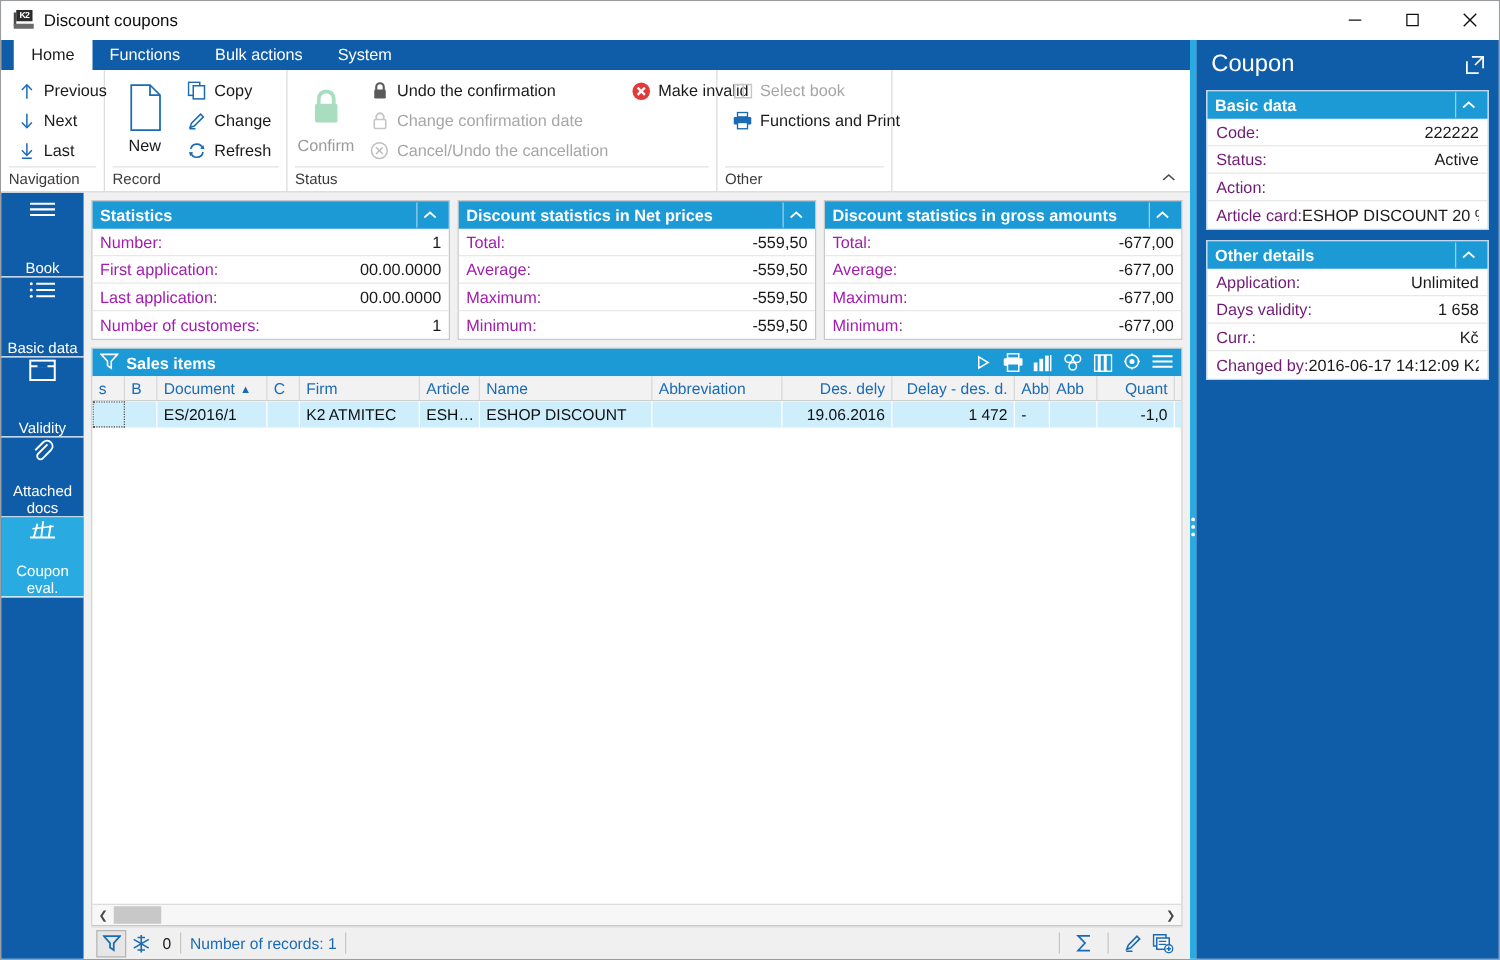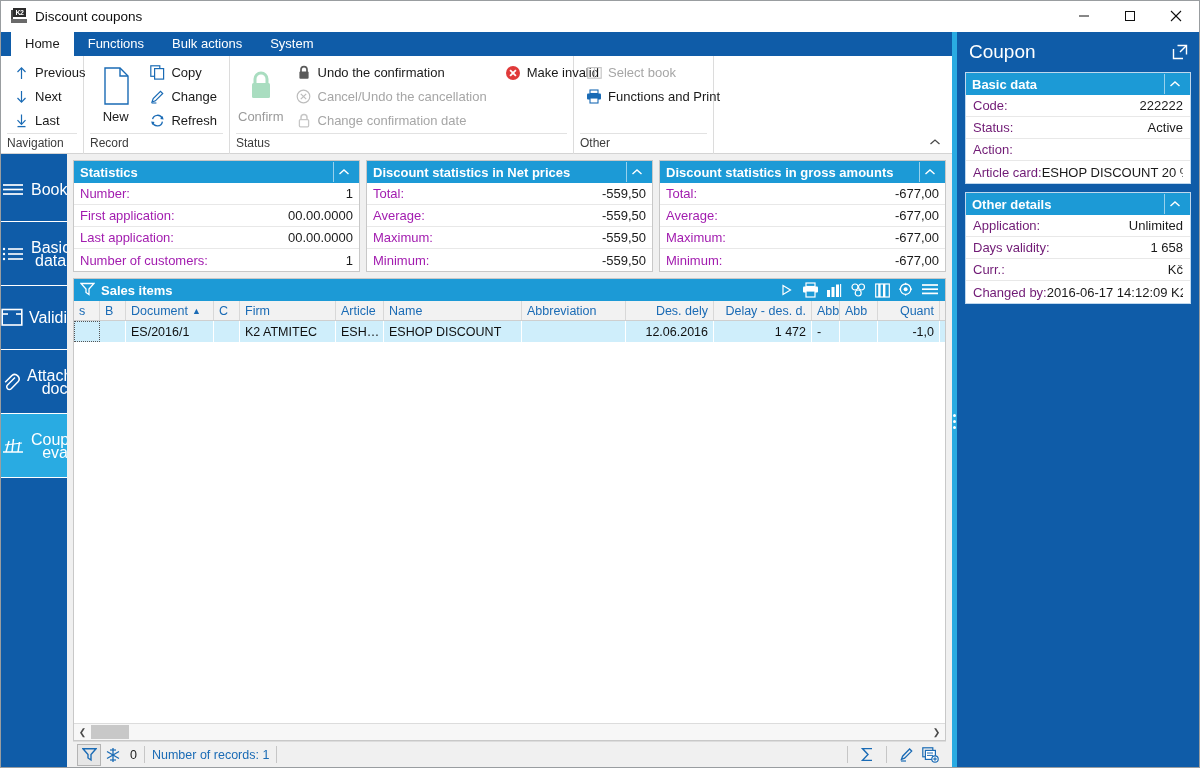--- a/index.html
+++ b/index.html
@@ -158,23 +158,23 @@
 
   
   .rail {
     width: 66px; flex: 0 0 66px;
     background: #0f5ca8;
     display: flex; flex-direction: column;
     padding-top: 4px;
   }
   .rail-item {
     height: 64px;
-    display: flex; flex-direction: row;
-    align-items: center; justify-content: flex-start;
-    color: #ffffff; font-size: 16px;
+    display: flex; flex-direction: column;
+    align-items: center; justify-content: space-between;
+    color: #ffffff; font-size: 12px;
     border-bottom: 1px solid #ffffff;
     text-align: center; line-height: 13px;
     gap: 4px;
   }
   .rail-item.active { background: #29abe2; }
   .rail-item .rail-ic { height: 20px; display: flex; align-items: center; justify-content: center; }
   .rail-item .rail-lbl { padding: 0 2px; }
 
   
   .content {
@@ -470,36 +470,36 @@
                   <span class="ic">
                     <svg width="14" height="15" viewBox="0 0 14 15">
                         <path d="M4 7 v-2.4 a3 3 0 0 1 6 0 V7" fill="none" stroke="#5a5a5a" stroke-width="1.7"></path>
                         <rect x="2.4" y="6.6" width="9.2" height="7.2" rx="1" fill="#5a5a5a"></rect>
                       </svg>
                   </span>
                   <span>Undo the confirmation</span>
                 </div>
                 <div class="rbtn-small disabled">
                   <span class="ic">
+                    <svg width="14" height="15" viewBox="0 0 14 15">
+                        <path d="M4 7 v-2.4 a3 3 0 0 1 6 0 V7" fill="none" stroke="#c6c6c6" stroke-width="1.5"></path>
+                        <rect x="2.4" y="6.6" width="9.2" height="7.2" rx="1" fill="none" stroke="#c6c6c6" stroke-width="1.3"></rect>
+                      </svg>
+                  </span>
+                  <span>Change confirmation date</span>
+                </div>
+                <div class="rbtn-small disabled">
+                  <span class="ic">
                     <svg width="15" height="15" viewBox="0 0 15 15">
                         <circle cx="7.5" cy="7.5" r="6.3" fill="none" stroke="#bdbdbd" stroke-width="1.2"></circle>
                         <line x1="4.8" y1="4.8" x2="10.2" y2="10.2" stroke="#bdbdbd" stroke-width="1.2"></line>
                         <line x1="10.2" y1="4.8" x2="4.8" y2="10.2" stroke="#bdbdbd" stroke-width="1.2"></line>
                       </svg>
                   </span>
                   <span>Cancel/Undo the cancellation</span>
-                </div>
-                <div class="rbtn-small disabled">
-                  <span class="ic">
-                    <svg width="14" height="15" viewBox="0 0 14 15">
-                        <path d="M4 7 v-2.4 a3 3 0 0 1 6 0 V7" fill="none" stroke="#c6c6c6" stroke-width="1.5"></path>
-                        <rect x="2.4" y="6.6" width="9.2" height="7.2" rx="1" fill="none" stroke="#c6c6c6" stroke-width="1.3"></rect>
-                      </svg>
-                  </span>
-                  <span>Change confirmation date</span>
                 </div>
               </div>
               <div class="rbtn-col" style="margin-left:8px;">
                 <div class="rbtn-small">
                   <span class="ic">
                     <svg width="16" height="16" viewBox="0 0 16 16">
                         <circle cx="8" cy="8" r="7" fill="#e03a3a"></circle>
                         <line x1="5.1" y1="5.1" x2="10.9" y2="10.9" stroke="#ffffff" stroke-width="1.8"></line>
                         <line x1="10.9" y1="5.1" x2="5.1" y2="10.9" stroke="#ffffff" stroke-width="1.8"></line>
                       </svg>
@@ -783,21 +783,21 @@
             <div class="grid-rows">
               <div class="grow">
                 <div class="gcell sel" style="width:26px;"></div>
                 <div class="gcell" style="width:26px;"></div>
                 <div class="gcell" style="width:88px;">ES/2016/1</div>
                 <div class="gcell" style="width:26px;"></div>
                 <div class="gcell" style="width:96px;">K2 ATMITEC</div>
                 <div class="gcell" style="width:48px;">ESH…</div>
                 <div class="gcell" style="width:138px;">ESHOP DISCOUNT</div>
                 <div class="gcell" style="width:104px;"></div>
-                <div class="gcell num" style="width:88px;">12.06.2016</div>
+                <div class="gcell num" style="width:88px;">19.06.2016</div>
                 <div class="gcell num" style="width:98px;">1 472</div>
                 <div class="gcell" style="width:28px;">-</div>
                 <div class="gcell" style="width:38px;"></div>
                 <div class="gcell num" style="width:62px;">-1,0</div>
               </div>
             </div>
 
             <div class="hscroll">
               <div class="arrow">❮</div>
               <div class="thumb"></div>

